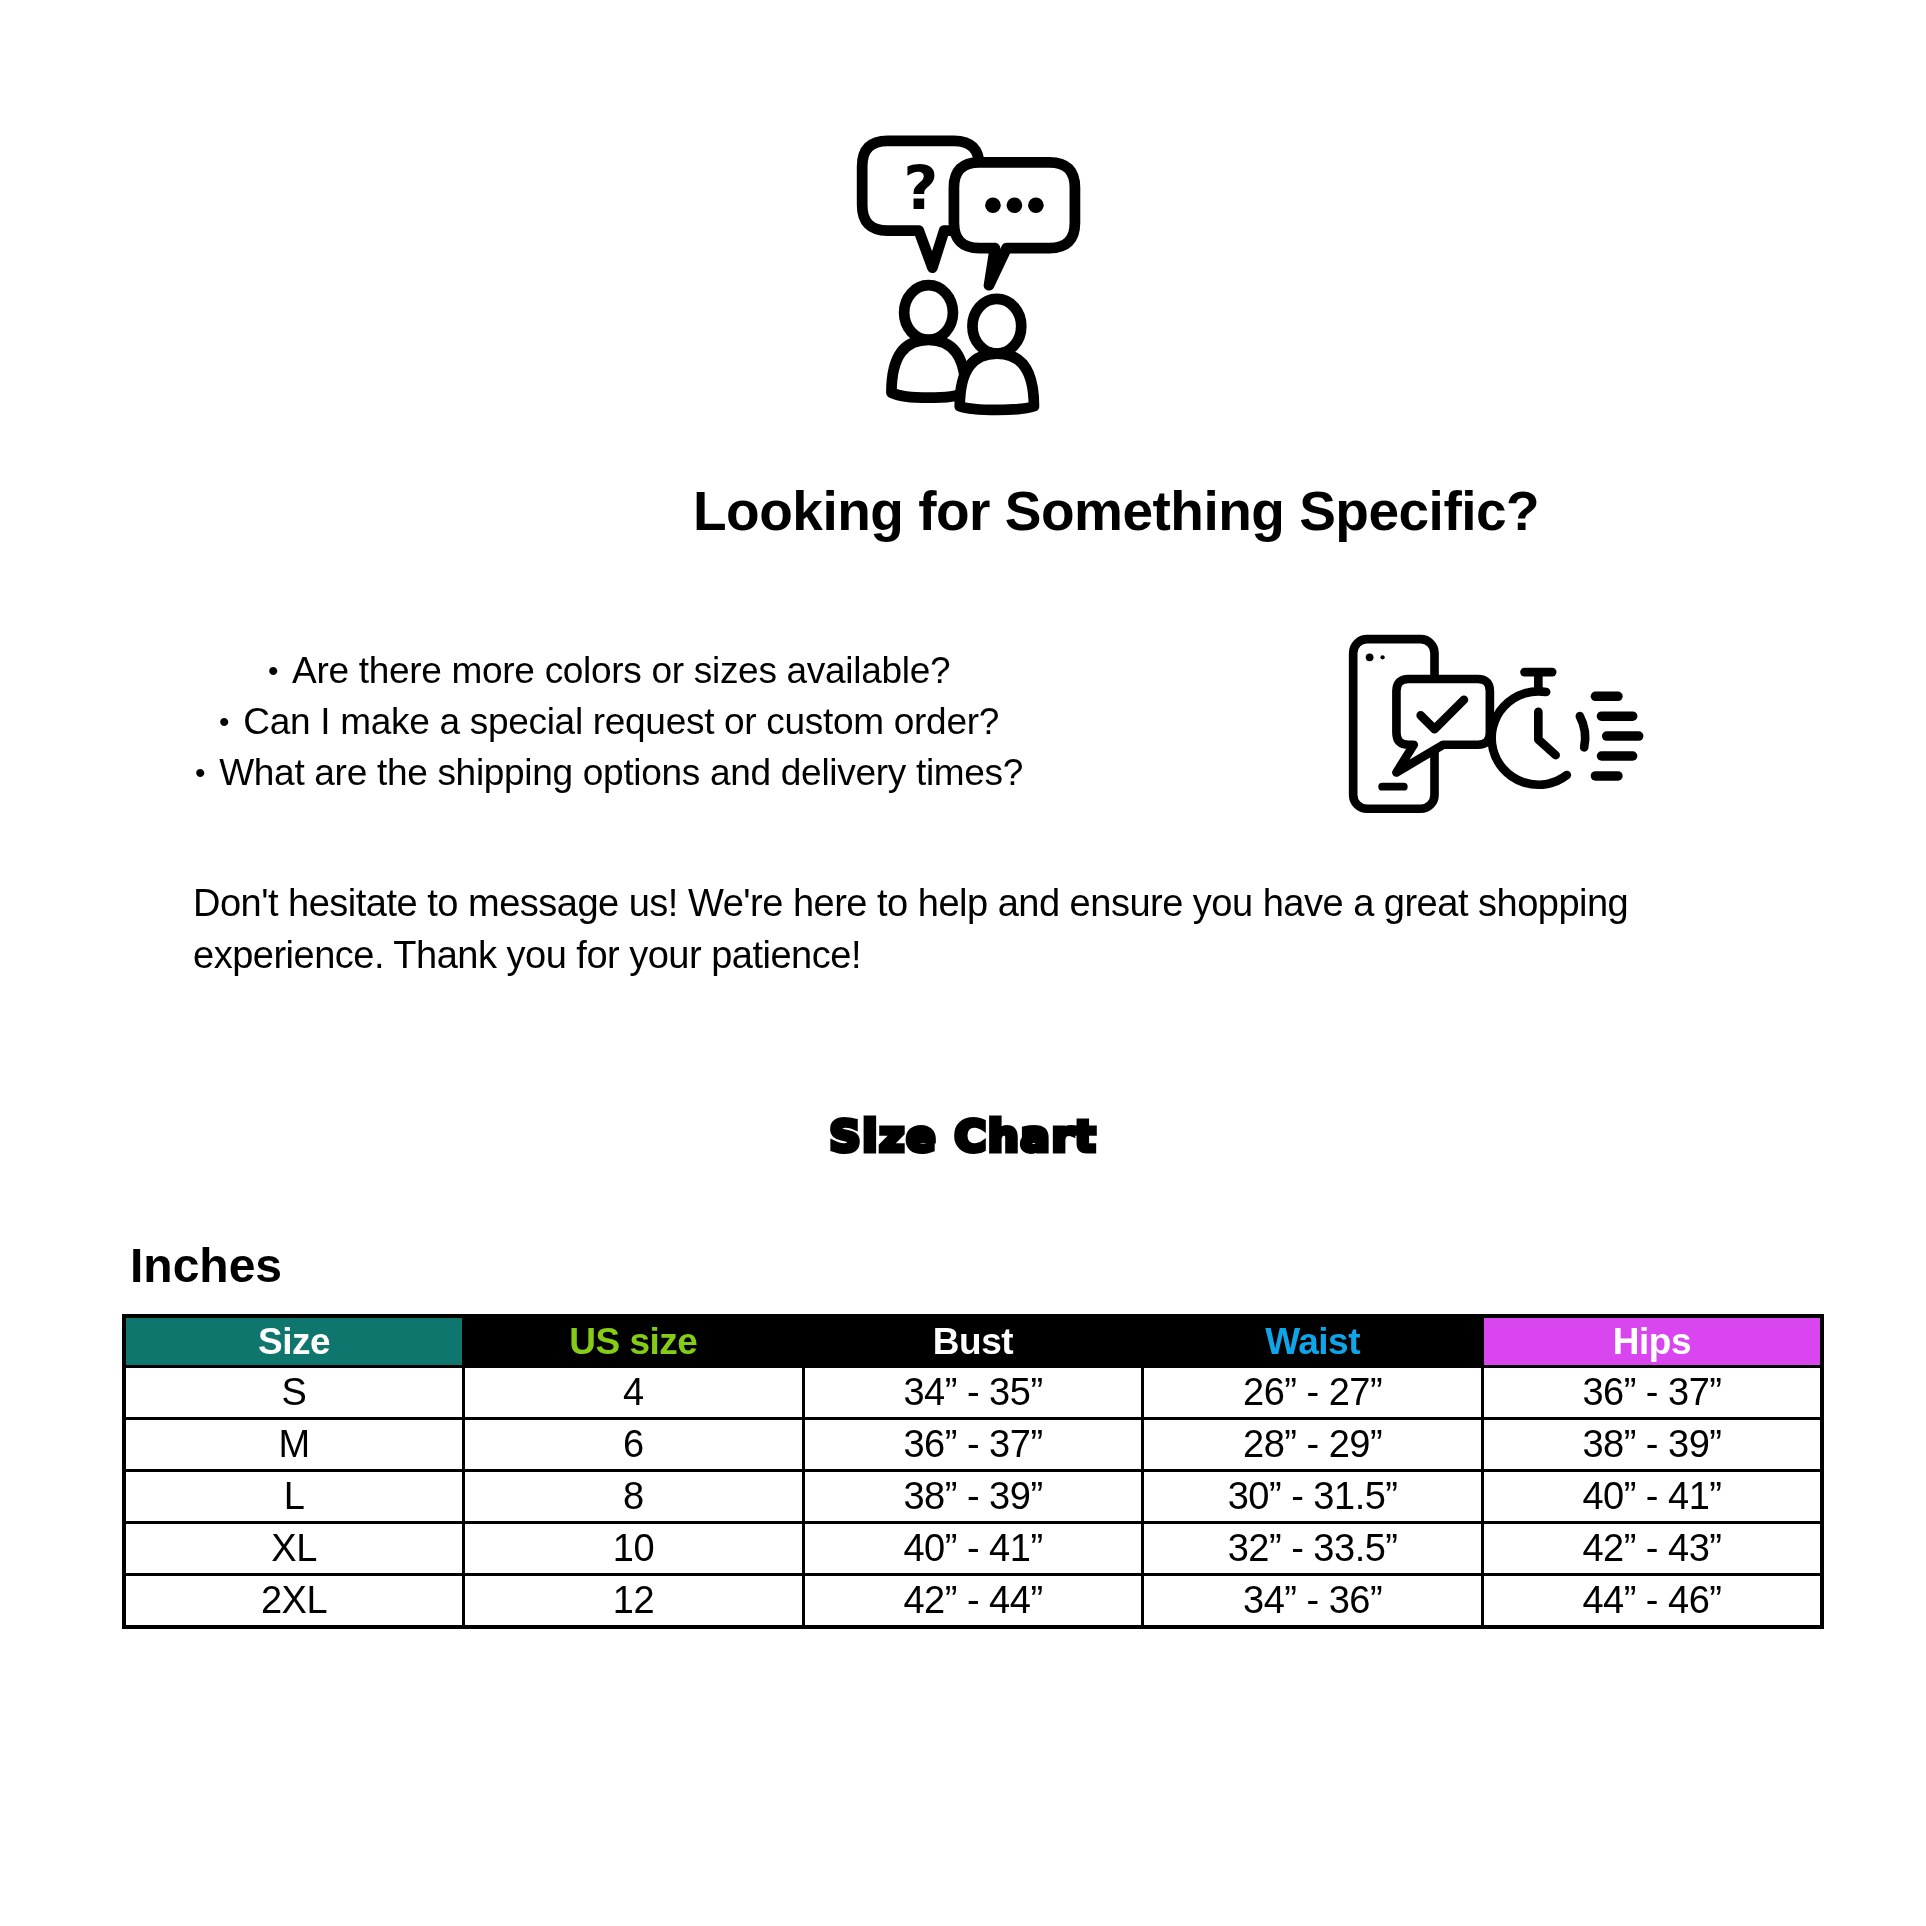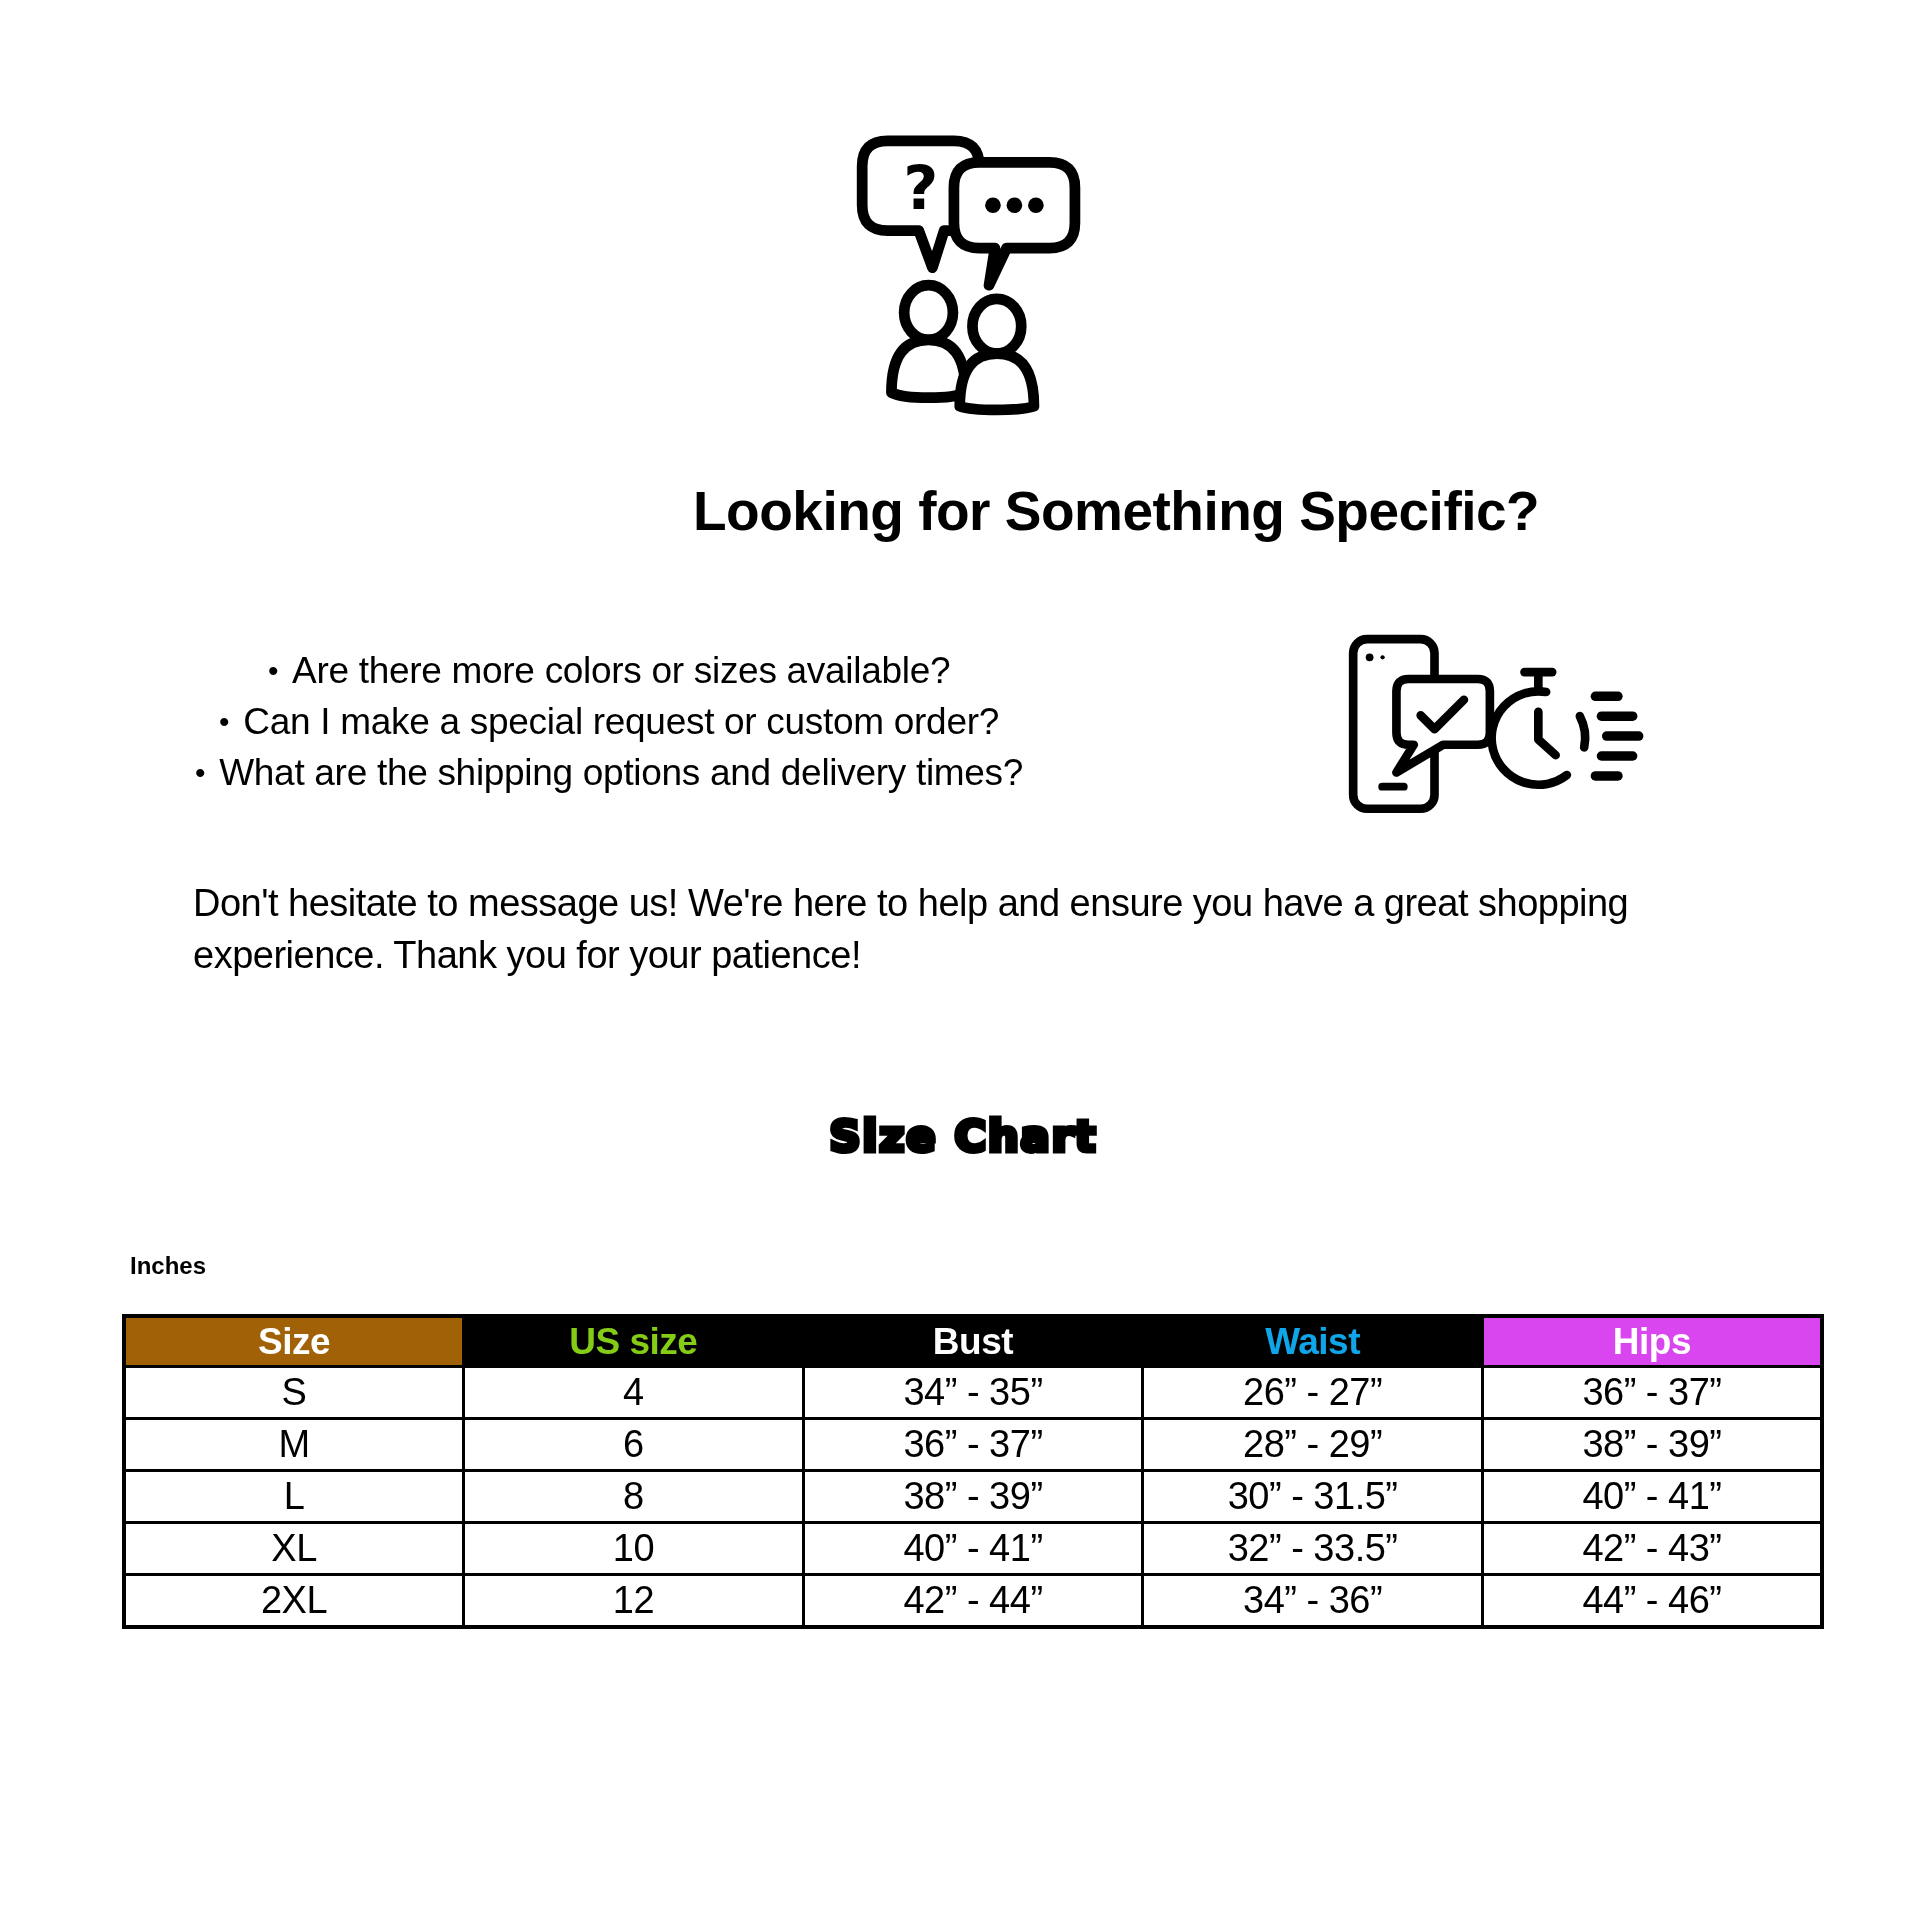--- a/index.html
+++ b/index.html
@@ -45,21 +45,21 @@
     left:0;top:1111px;width:100%;
     text-align:center;
     font-family:"DejaVu Sans", sans-serif;
     font-size:43px;font-weight:800;
     letter-spacing:2px;
     -webkit-text-stroke:5px #000;
     paint-order:stroke fill;
   }
   .unit-label{
     left:130px;top:1247px;
-    font-size:24px;font-weight:bold;line-height:38px;
+    font-size:48px;font-weight:bold;line-height:38px;
     font-stretch:condensed;
   }
   table.size-table{
     position:absolute;left:122px;top:1314px;
     width:1702px;
     border-collapse:collapse;
     table-layout:fixed;
     font-size:38px;
     font-stretch:condensed;
     letter-spacing:-0.5px;
@@ -133,21 +133,21 @@
     <div>Don't hesitate to message us! We're here to help and ensure you have a great shopping</div>
     <div>experience. Thank you for your patience!</div>
   </div>
 
   <div class="abs chart-title">Size Chart</div>
   <div class="abs unit-label">Inches</div>
 
   <table class="size-table">
     <thead>
         <tr>
-          <th style="background: #a16207; color: rgb(255, 255, 255);">Size</th>
+          <th style="background: #0f766e; color: rgb(255, 255, 255);">Size</th>
           <th style="background: rgb(0, 0, 0); color: #84cc16;">US size</th>
           <th style="background: rgb(0, 0, 0); color: #ffffff;">Bust</th>
           <th style="background: rgb(0, 0, 0); color: #0ea5e9;">Waist</th>
           <th style="background: #d946ef; color: rgb(255, 255, 255);">Hips</th>
         </tr>
       </thead>
     <tbody>
         <tr>
           <td>S</td>
           <td>4</td>

